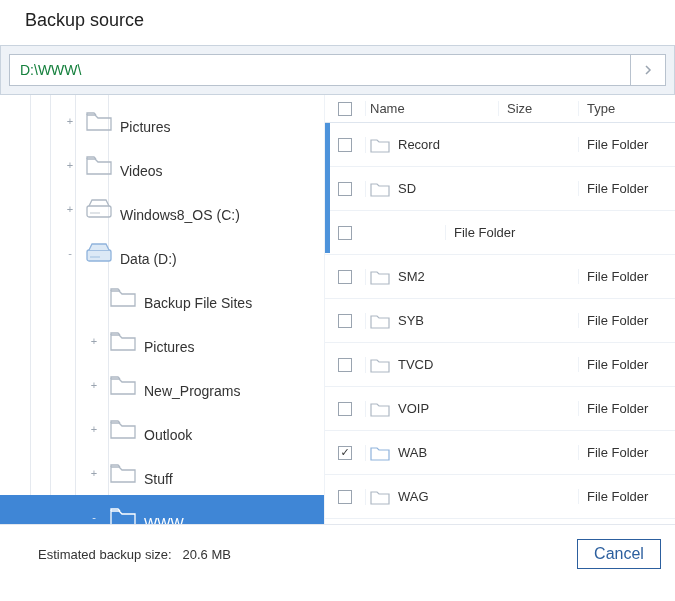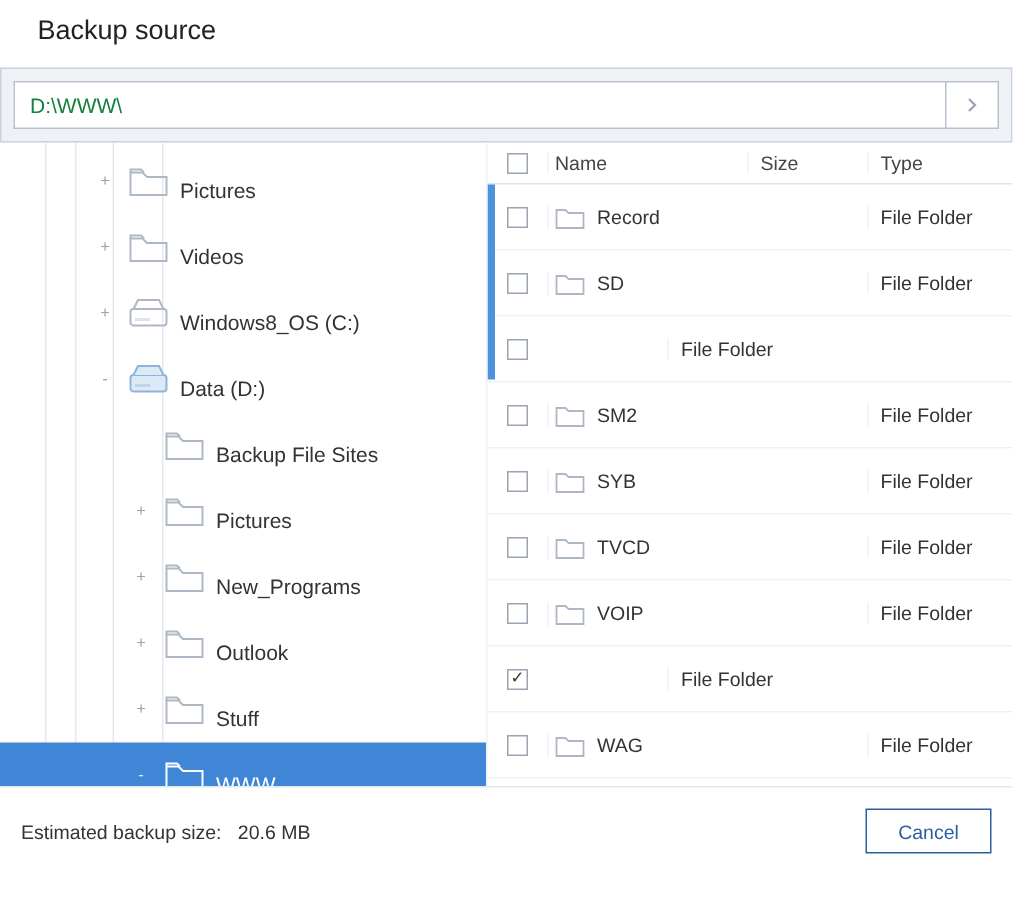--- a/index.html
+++ b/index.html
@@ -131,29 +131,29 @@
   .accent {
     position:absolute; left:0; top:28px; width:5px; height:130px;
     background:#4d93db;
   }
   
   .footer {
     display:flex; align-items:center;
     padding: 14px 14px 0;
     gap: 12px;
   }
-  .footer .est { flex:1; font-size:13px; color:#333; }
+  .footer .est { flex:1; font-size:13px; color:#333;margin-left:24px; }
   .btn {
     min-width: 84px; height:30px;
     border:1px solid #2c5f9e;
     background:#fff;
     color:#2c5f9e;
     display:flex; align-items:center; justify-content:center;
     cursor:pointer;
-    font-size:13px;
+    font-size:16px;
   }
   svg { display:block; }
 </style>
 </head>
 <body>
 
 <div class="title">Backup source</div>
 
 <div class="path-bar-wrap">
   <div class="path-bar">
@@ -387,20 +387,28 @@
             </span>
       <span>VOIP</span>
     </div>
     <div class="col-size"></div>
     <div class="col-type">File Folder</div>
   </div>
         <div class="list-row">
     <div class="col-check">
       <div class="chk checked"></div>
     </div>
+    <div class="col-name">
+      <span>
+              <svg width="20" height="16" viewBox="0 0 20 16">
+    <path d="M1 3 h6 l2 2 h10 v10 h-18 z" fill="none" stroke="#8fb3dc" stroke-width="1.2"></path>
+  </svg>
+            </span>
+      <span>WAB</span>
+    </div>
     <div class="col-size"></div>
     <div class="col-type">File Folder</div>
   </div>
         <div class="list-row">
     <div class="col-check">
       <div class="chk "></div>
     </div>
     <div class="col-name">
       <span>
               <svg width="20" height="16" viewBox="0 0 20 16">

